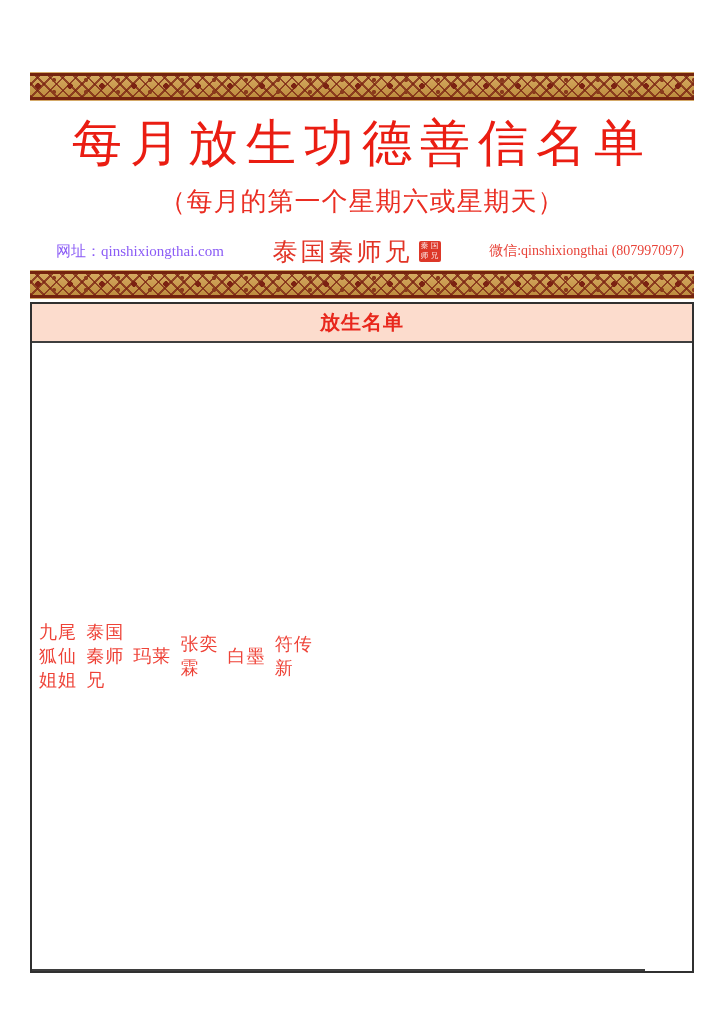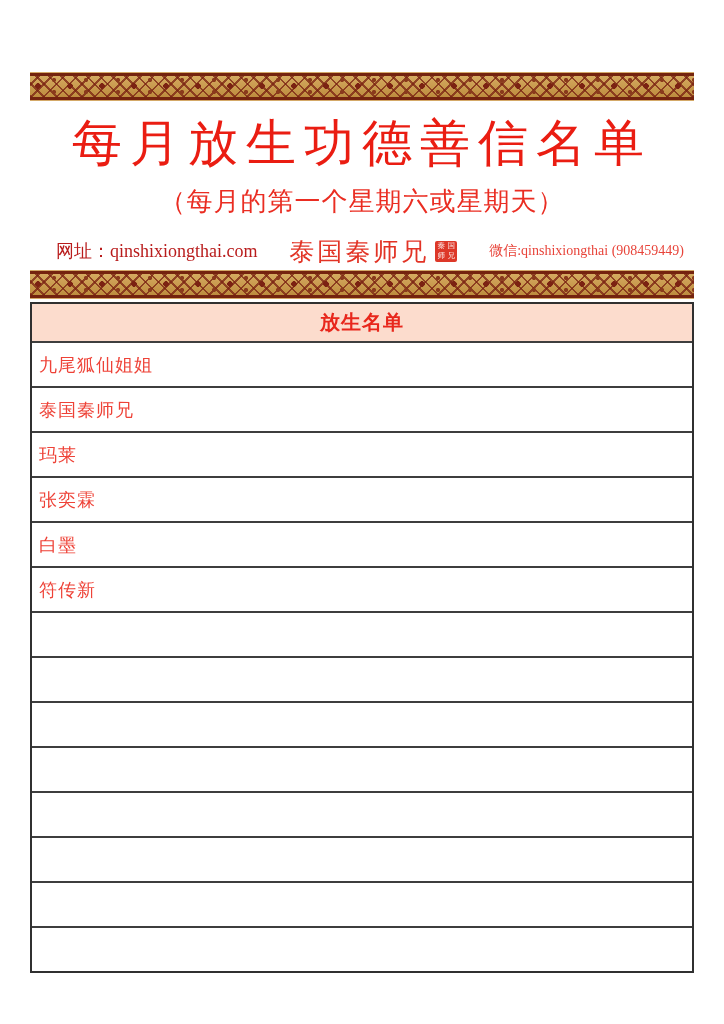--- a/index.html
+++ b/index.html
@@ -42,21 +42,21 @@
     position: absolute; top: 168px; left: 0; width: 724px;
     text-align: center; color: #ea2d22; font-size: 26px;
     letter-spacing: 1px; line-height: 38px; white-space: nowrap;
   }
 
   .info-row {
     position: absolute; top: 216px; left: 30px; width: 664px; height: 40px;
     display: flex; align-items: center; justify-content: space-between;
     padding-left: 26px; padding-right: 10px;
   }
-  .info-website { color: #b91c1c; font-size: 18px; white-space: nowrap; }
+  .info-website { color: #8b5cf6; font-size: 15px; white-space: nowrap; }
   .brand-wrap { display: flex; align-items: center; gap: 6px; }
   .brand-name { color: #e23325; font-size: 25px; letter-spacing: 3px; white-space: nowrap; }
   .seal {
     width: 22px; height: 21px; background: #dd3829; border-radius: 2px;
     display: grid; grid-template-columns: 1fr 1fr; grid-template-rows: 1fr 1fr;
     padding: 1.5px; gap: 1px; flex: none;
   }
   .seal span {
     color: rgba(255,255,255,.92); font-size: 7.5px; line-height: 8px;
     text-align: center; overflow: hidden;
@@ -100,34 +100,34 @@
     <span class="info-website">网址：qinshixiongthai.com</span>
     <span class="brand-wrap">
       <span class="brand-name">泰国秦师兄</span>
       <span class="seal">
         <span>秦</span>
         <span>国</span>
         <span>师</span>
         <span>兄</span>
       </span>
     </span>
-    <span class="info-wechat">微信:qinshixiongthai (908459449)</span>
+    <span class="info-wechat">微信:qinshixiongthai (807997097)</span>
   </div>
 
   <div class="band band-mid">
     <div class="band-edge"></div>
     <div class="band-body"></div>
     <div class="band-edge"></div>
   </div>
 
   <div class="release-table">
     <div class="row row-section">
       <span class="cell">放生名单</span>
     </div>
-    <div id="table-body" style="display:flex;flex-direction:column;flex:1 1 auto;">
+    <div id="table-body" style="display:flex;flex-direction:row;flex:1 1 auto;">
         <div class="row row-name">
           <span class="cell">九尾狐仙姐姐</span>
         </div>
         <div class="row row-name">
           <span class="cell">泰国秦师兄</span>
         </div>
         <div class="row row-name">
           <span class="cell">玛莱</span>
         </div>
         <div class="row row-name">

